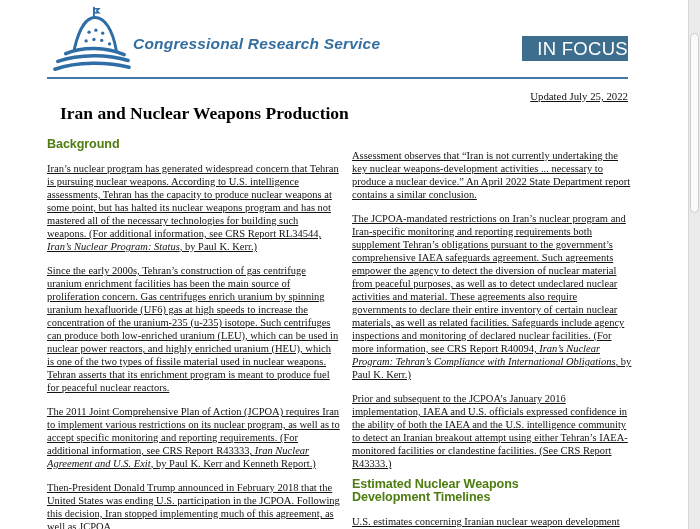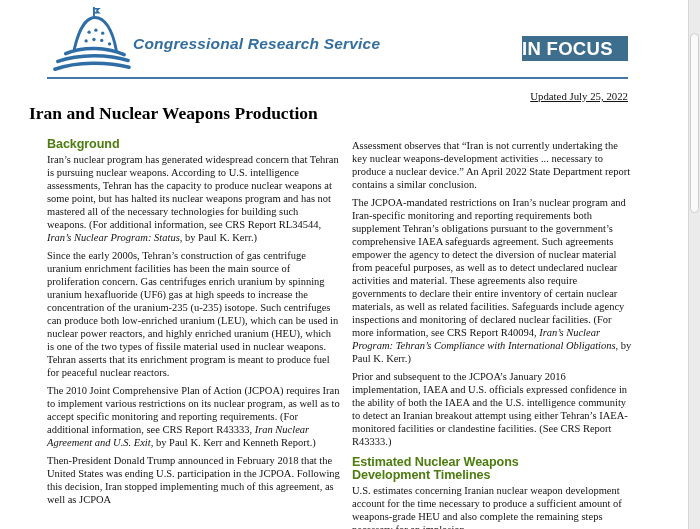--- a/index.html
+++ b/index.html
@@ -18,38 +18,38 @@
     font-size:15.5px; color:#336e9e; letter-spacing:0.2px; white-space:nowrap;
   }
   .tagline {
     position:absolute; left:134px; top:55px;
     font-family:"Liberation Sans", sans-serif;
     font-weight:bold; font-size:9.5px; color:#3f78a8; white-space:nowrap;
   }
   .badge {
     position:absolute; left:522px; top:36px; width:106px; height:25px;
     background:#3e6e8e; color:#ffffff;
-    font-family:"Liberation Sans", sans-serif; font-weight:bold;
-    font-size:18.5px; line-height:25px; text-align:left; letter-spacing:0.3px;
+    font-family:"Liberation Sans", sans-serif; font-weight:normal;
+    font-size:18.5px; line-height:25px; text-align:right; letter-spacing:0.3px;
   }
   .rule { position:absolute; left:47px; top:77px; width:581px; height:2px; background:#4377a6; }
   .updated {
     position:absolute; left:352px; top:90px; width:276px;
     text-align:right; font-size:10.8px; color:#111111; white-space:nowrap;text-decoration:underline;
   }
   .title {
-    position:absolute; left:29px; top:103px; margin:0;
+    position:absolute; left:60px; top:103px; margin:0;
     font-size:17.5px; font-weight:bold; color:#000000; white-space:nowrap;
   }
 
   
   .col { position:absolute; top:138px; font-size:10.5px; line-height:13px; color:#131313; }
   .col-left  { left:47px;  width:293px; }
   .col-right { left:352px; width:280px; }
-  .para { margin:1px 0 5px 0; }
+  .para { margin:11px 0 5px 0;text-decoration:underline; }
   .sec-heading {
     margin:0 0 2px 0;
     font-family:"Liberation Sans", sans-serif; font-weight:bold;
     font-size:12.6px; line-height:13px; color:#4d7c0f; letter-spacing:-0.1px;
   }
   .sec-heading.wrap2 { max-width:200px; margin-top:8px; }
 
   
   .scrollbar {
     position:absolute; right:0; top:0; width:12px; height:529px;
@@ -90,21 +90,21 @@
   <div class="badge">IN FOCUS</div>
   <div class="rule"></div>
 
   <div class="updated">Updated July 25, 2022</div>
   <h1 class="title">Iran and Nuclear Weapons Production</h1>
 
   <div class="col col-left">
     <h2 class="sec-heading">Background</h2>
     <p class="para"><span>Iran’s nuclear program has generated widespread concern that Tehran is pursuing nuclear weapons. According to U.S. intelligence assessments, Tehran has the capacity to produce nuclear weapons at some point, but has halted its nuclear weapons program and has not mastered all of the necessary technologies for building such weapons. (For additional information, see CRS Report RL34544, </span><i>Iran’s Nuclear Program: Status</i><span>, by Paul K. Kerr.)</span></p>
     <p class="para">Since the early 2000s, Tehran’s construction of gas centrifuge uranium enrichment facilities has been the main source of proliferation concern. Gas centrifuges enrich uranium by spinning uranium hexafluoride (UF6) gas at high speeds to increase the concentration of the uranium-235 (u-235) isotope. Such centrifuges can produce both low-enriched uranium (LEU), which can be used in nuclear power reactors, and highly enriched uranium (HEU), which is one of the two types of fissile material used in nuclear weapons. Tehran asserts that its enrichment program is meant to produce fuel for peaceful nuclear reactors.</p>
-    <p class="para"><span>The 2010 Joint Comprehensive Plan of Action (JCPOA) requires Iran to implement various restrictions on its nuclear program, as well as to accept specific monitoring and reporting requirements. (For additional information, see CRS Report R43333, </span><i>Iran Nuclear Agreement and U.S. Exit</i><span>, by Paul K. Kerr and Kenneth Report.)</span></p>
+    <p class="para"><span>The 2011 Joint Comprehensive Plan of Action (JCPOA) requires Iran to implement various restrictions on its nuclear program, as well as to accept specific monitoring and reporting requirements. (For additional information, see CRS Report R43333, </span><i>Iran Nuclear Agreement and U.S. Exit</i><span>, by Paul K. Kerr and Kenneth Report.)</span></p>
     <p class="para">Then-President Donald Trump announced in February 2018 that the United States was ending U.S. participation in the JCPOA. Following this decision, Iran stopped implementing much of this agreement, as well as JCPOA</p>
   </div>
 
   <div class="col col-right">
     <p class="para">Assessment observes that “Iran is not currently undertaking the key nuclear weapons-development activities ... necessary to produce a nuclear device.” An April 2022 State Department report contains a similar conclusion.</p>
     <p class="para"><span>The JCPOA-mandated restrictions on Iran’s nuclear program and Iran-specific monitoring and reporting requirements both supplement Tehran’s obligations pursuant to the government’s comprehensive IAEA safeguards agreement. Such agreements empower the agency to detect the diversion of nuclear material from peaceful purposes, as well as to detect undeclared nuclear activities and material. These agreements also require governments to declare their entire inventory of certain nuclear materials, as well as related facilities. Safeguards include agency inspections and monitoring of declared nuclear facilities. (For more information, see CRS Report R40094, </span><i>Iran’s Nuclear Program: Tehran’s Compliance with International Obligations</i><span>, by Paul K. Kerr.)</span></p>
     <p class="para">Prior and subsequent to the JCPOA’s January 2016 implementation, IAEA and U.S. officials expressed confidence in the ability of both the IAEA and the U.S. intelligence community to detect an Iranian breakout attempt using either Tehran’s IAEA-monitored facilities or clandestine facilities. (See CRS Report R43333.)</p>
     <h2 class="sec-heading wrap2">Estimated Nuclear Weapons Development Timelines</h2>
     <p class="para">U.S. estimates concerning Iranian nuclear weapon development account for the time necessary to produce a sufficient amount of weapons-grade HEU and also complete the remaining steps necessary for an implosion</p>
   </div>

